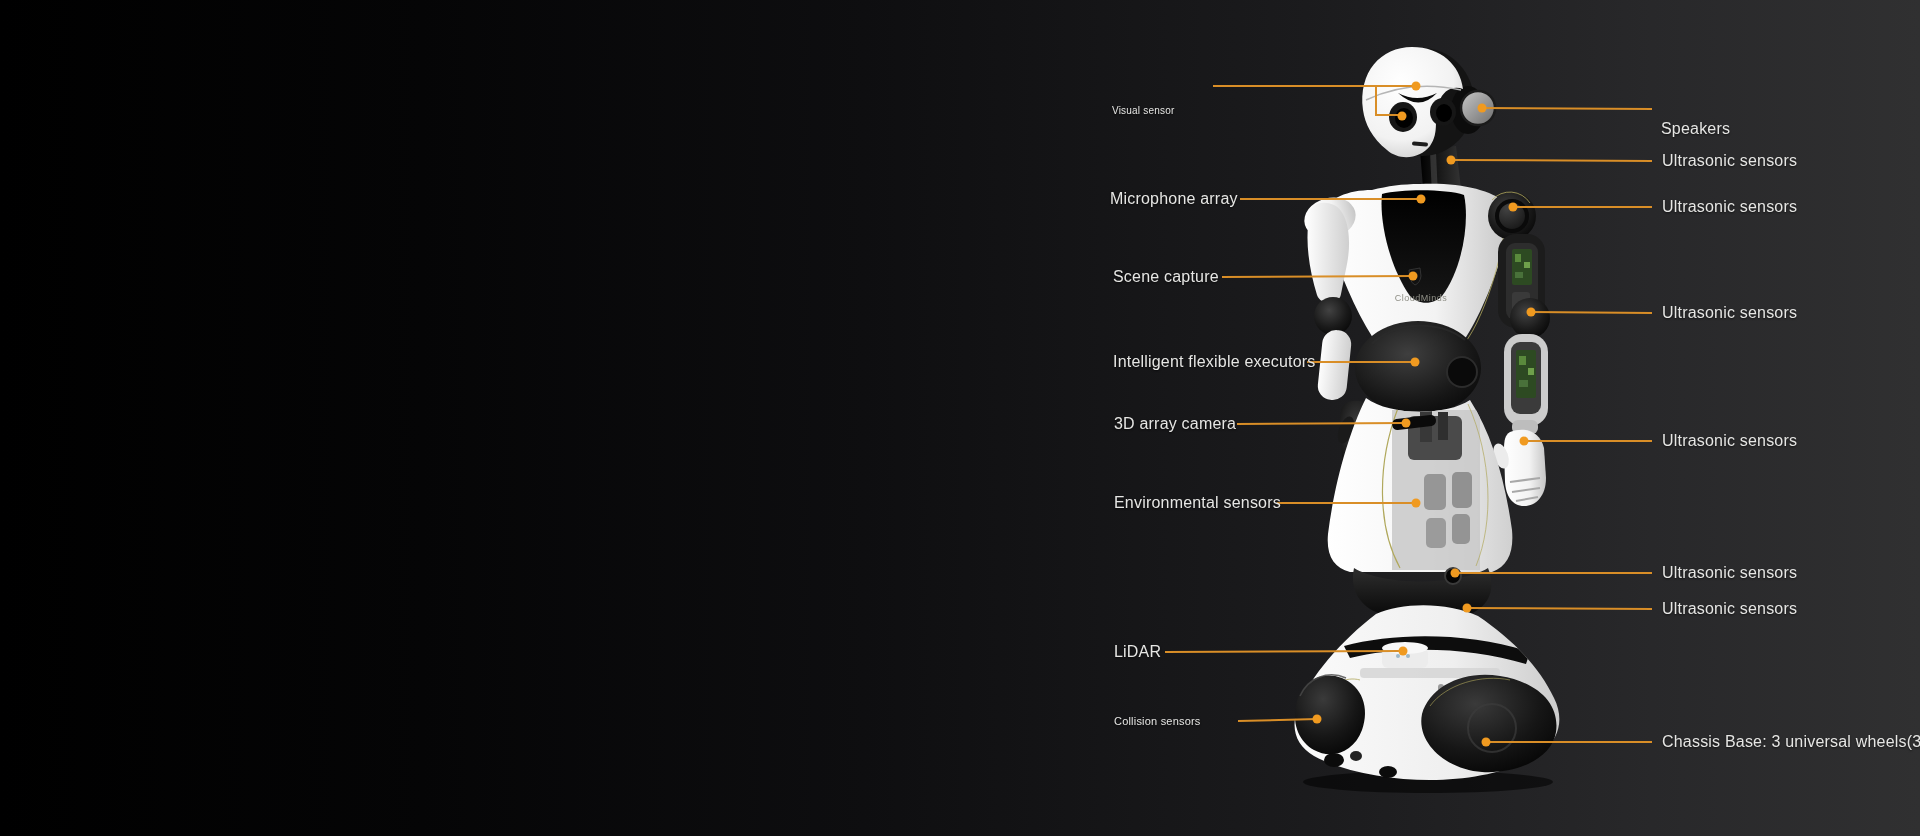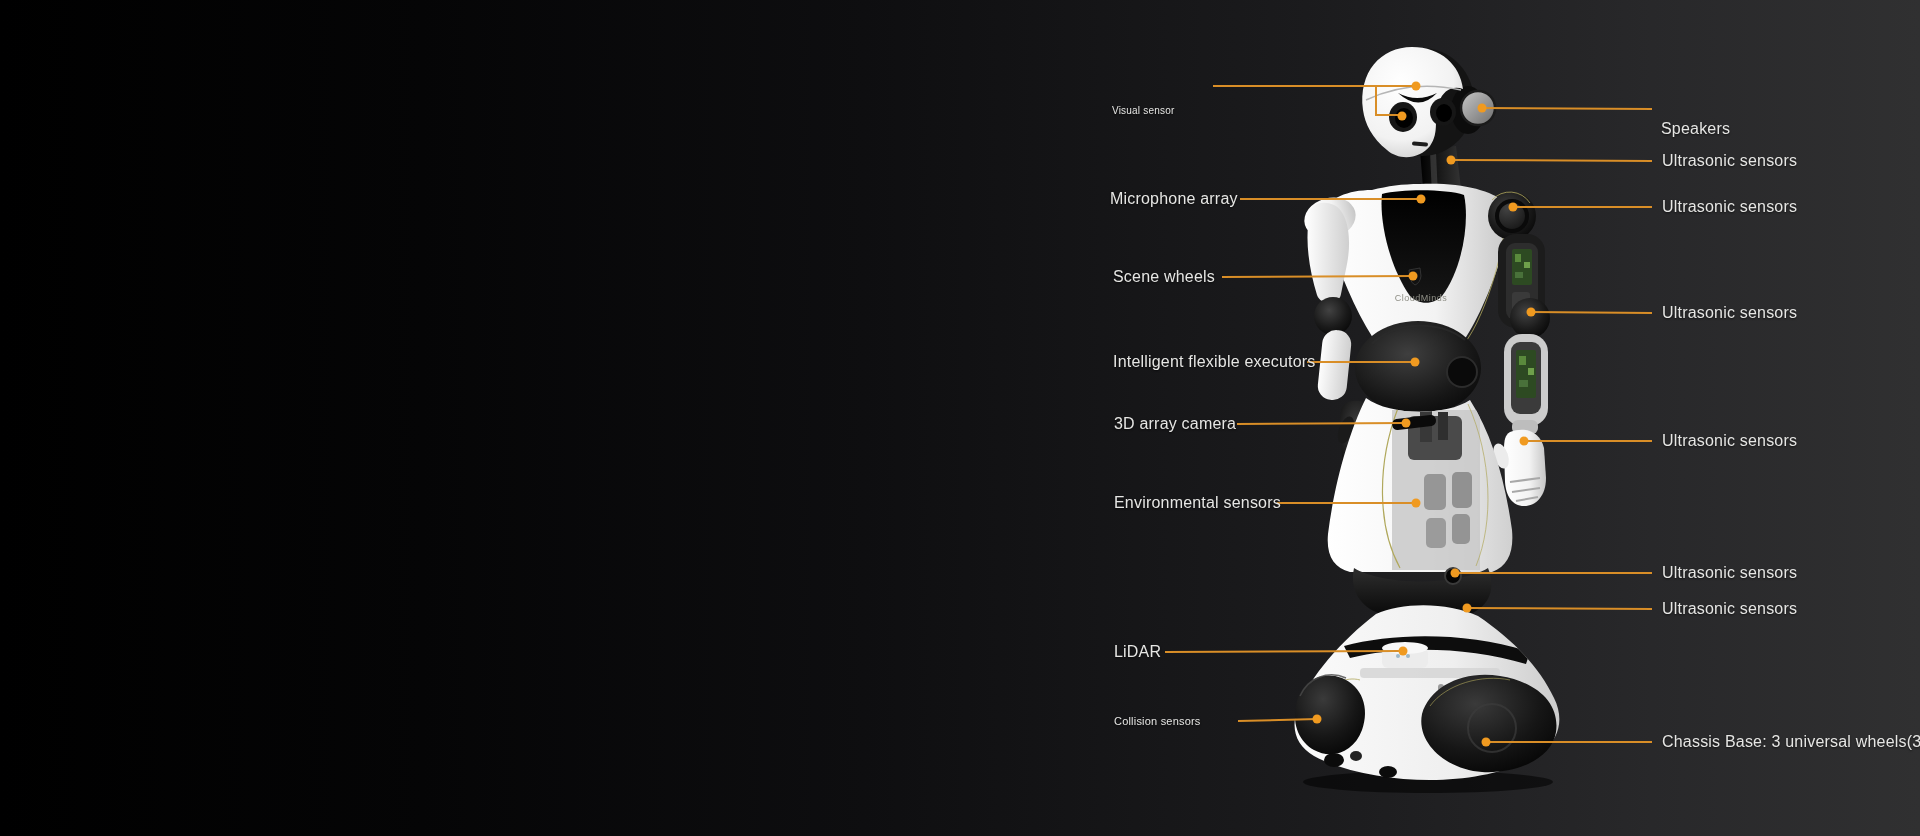--- a/index.html
+++ b/index.html
@@ -251,21 +251,21 @@
       <circle cx="1455" cy="573" r="4.5" fill="#F09A20"></circle>
       <polyline points="1652,609 1467,608" fill="none" stroke="#D98E27" stroke-width="2"></polyline>
       <circle cx="1467" cy="608" r="4.5" fill="#F09A20"></circle>
       <polyline points="1652,742 1486,742" fill="none" stroke="#D98E27" stroke-width="2"></polyline>
       <circle cx="1486" cy="742" r="4.5" fill="#F09A20"></circle>
     </svg>
 
   <div class="layer" id="labels">
       <div class="callout-label" style="left: 1112px; top: 86px; color: rgb(230, 230, 228); font-size: 10px; margin-top: 24px;">Visual sensor</div>
       <div class="callout-label" style="left: 1110px; top: 199px; color: rgb(230, 230, 228); font-size: 16px; text-align: right;">Microphone array</div>
-      <div class="callout-label" style="left: 1113px; top: 277px; color: rgb(230, 230, 228); font-size: 16px;">Scene wheels</div>
+      <div class="callout-label" style="left: 1113px; top: 277px; color: rgb(230, 230, 228); font-size: 16px;">Scene capture</div>
       <div class="callout-label" style="left: 1113px; top: 362px; color: rgb(230, 230, 228); font-size: 16px; text-align: right;">Intelligent flexible executors</div>
       <div class="callout-label" style="left: 1114px; top: 424px; color: rgb(230, 230, 228); font-size: 16px;">3D array camera</div>
       <div class="callout-label" style="left: 1114px; top: 503px; color: rgb(230, 230, 228); font-size: 16px;">Environmental sensors</div>
       <div class="callout-label" style="left: 1114px; top: 652px; color: rgb(230, 230, 228); font-size: 16px; text-align: center;">LiDAR</div>
       <div class="callout-label" style="left: 1114px; top: 721px; color: rgb(230, 230, 228); font-size: 11px;">Collision sensors</div>
       <div class="callout-label" style="left: 1661px; top: 109px; color: rgb(230, 230, 228); font-size: 16px; margin-top: 20px;">Speakers</div>
       <div class="callout-label" style="left: 1662px; top: 161px; color: rgb(230, 230, 228); font-size: 16px;">Ultrasonic sensors</div>
       <div class="callout-label" style="left: 1662px; top: 207px; color: rgb(230, 230, 228); font-size: 16px;">Ultrasonic sensors</div>
       <div class="callout-label" style="left: 1662px; top: 313px; color: rgb(230, 230, 228); font-size: 16px;">Ultrasonic sensors</div>
       <div class="callout-label" style="left: 1662px; top: 441px; color: rgb(230, 230, 228); font-size: 16px;">Ultrasonic sensors</div>

